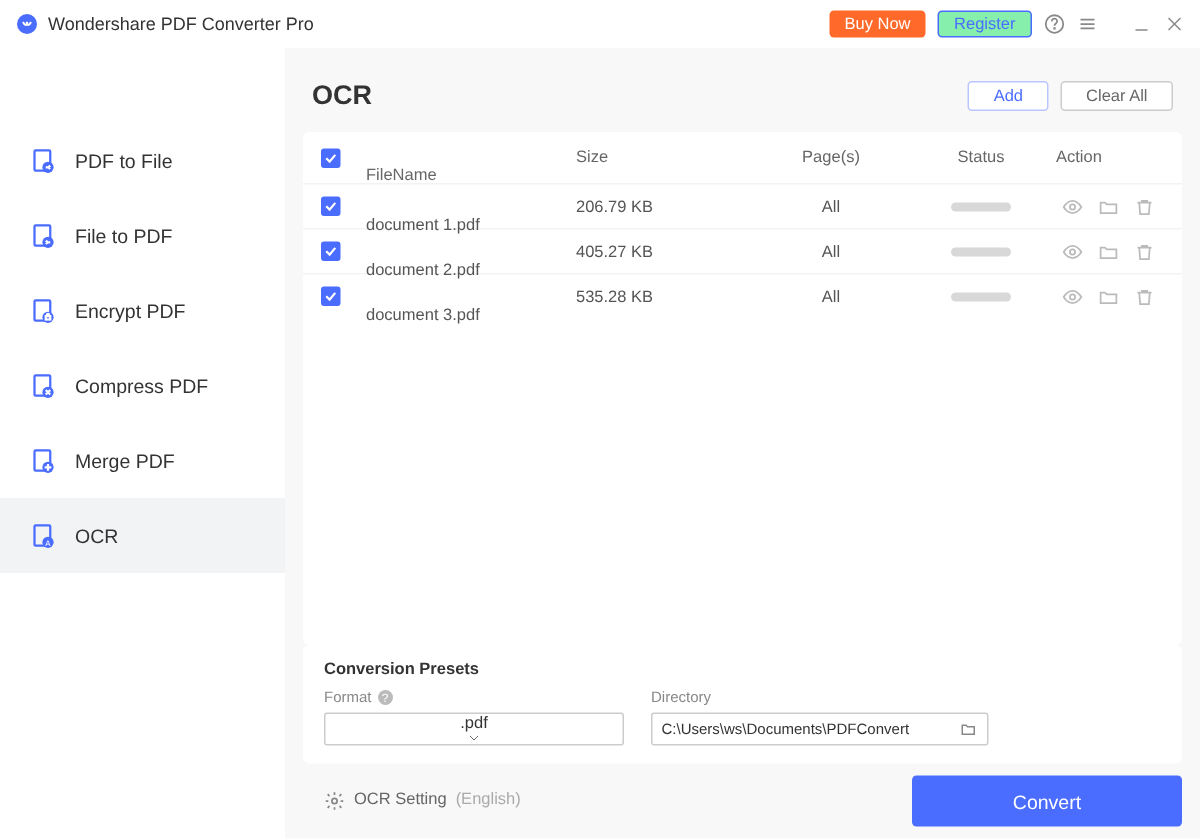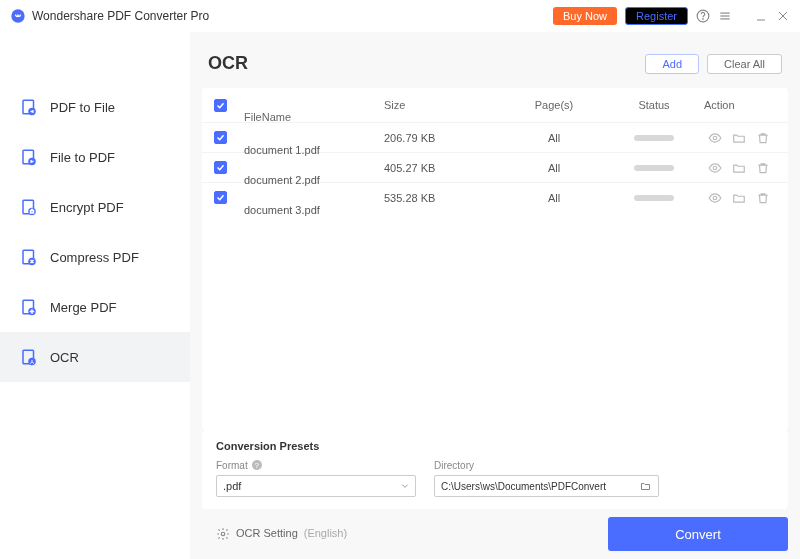--- a/index.html
+++ b/index.html
@@ -2,21 +2,21 @@
 <html><head>
 <meta charset="utf-8">
 <style>
 * { box-sizing: border-box; margin: 0; padding: 0; font-family: -apple-system, BlinkMacSystemFont, "Segoe UI", Arial, sans-serif; }
 body { width: 800px; height: 559px; background: #fff; overflow: hidden; font-size: 12px; color: #333; }
 .titlebar { height: 32px; display: flex; align-items: center; padding: 0 10px; }
 .brand-logo { width: 16px; height: 16px; margin-right: 6px; }
 .brand { font-size: 12px; color: #333; flex: 1; }
 .tb-right { display: flex; align-items: center; gap: 8px; }
 .btn-buy { background: #ff6a2b; color: #fff; border: none; border-radius: 3px; padding: 3px 10px; font-size: 11px; cursor: pointer; }
-.btn-register { background: #000000; color: #4a6cff; border: 1px solid #4a6cff; border-radius: 3px; padding: 2px 10px; font-size: 11px; cursor: pointer; }
+.btn-register { background: #86efac; color: #4a6cff; border: 1px solid #4a6cff; border-radius: 3px; padding: 2px 10px; font-size: 11px; cursor: pointer; }
 .tb-icon { width: 14px; height: 14px; color: #888; cursor: pointer; display: flex; align-items: center; justify-content: center; }
 .tb-sep { width: 6px; }
 .app { display: flex; height: 527px; }
 .sidebar { width: 190px; background: #fff; padding-top: 50px; }
 .side-item { height: 50px; display: flex; align-items: center; padding-left: 20px; gap: 12px; cursor: pointer; color: #333; }
 .side-item.active { background: #f2f3f5; }
 .side-icon { width: 18px; height: 18px; color: #4a6cff; flex-shrink: 0; }
 .side-label { font-size: 13px; }
 .main { flex: 1; background: #f8f8f9; display: flex; flex-direction: column; }
 .main-header { height: 48px; display: flex; align-items: flex-end; padding: 0 18px 6px 18px; }
@@ -35,21 +35,21 @@
 .chk { width: 13px; height: 13px; border: 1px solid #4a6cff; border-radius: 2px; background: #4a6cff; display: flex; align-items: center; justify-content: center; cursor: pointer; }
 .status-bar { width: 40px; height: 6px; background: #d8d8d8; border-radius: 3px; margin: 0 auto; }
 .row-actions { display: flex; gap: 10px; justify-content: flex-end; padding-right: 6px; }
 .row-act-icon { width: 14px; height: 14px; color: #bbb; cursor: pointer; }
 .presets { margin: 0 12px 0 12px; background: #fff; border-radius: 4px; padding: 10px 14px 12px 14px; }
 .presets-title { font-size: 11px; font-weight: 600; color: #333; margin-bottom: 8px; }
 .presets-row { display: flex; gap: 18px; }
 .p-col { display: flex; flex-direction: column; gap: 4px; }
 .p-label { font-size: 10px; color: #888; display: flex; align-items: flex-start; gap: 4px; }
 .p-help { width: 10px; height: 10px; border-radius: 50%; background: #bbb; color: #fff; font-size: 8px; display: flex; align-items: center; justify-content: center; }
-.select { width: 200px; height: 22px; border: 1px solid #ccc; border-radius: 2px; font-size: 11px; padding: 0 6px; display: flex; align-items: center; justify-content: space-between; cursor: pointer; background: #fff; }
+.select { width: 200px; height: 22px; border: 1px solid #ccc; border-radius: 2px; font-size: 11px; padding: 0 6px; display: flex; align-items: center; justify-content: space-between; cursor: pointer; background: #fff; flex-direction: column; }
 .dir-input { width: 225px; height: 22px; border: 1px solid #ccc; border-radius: 2px; font-size: 10px; padding: 0 6px; display: flex; align-items: center; justify-content: center; background: #fff; cursor: pointer; }
 .dir-text { white-space: nowrap; overflow: hidden; text-overflow: ellipsis; flex: 1; }
 .footer { height: 50px; display: flex; align-items: center; padding: 0 12px 0 26px; }
 .ocr-setting { display: flex; gap: 6px; font-size: 11px; color: #666; cursor: pointer; flex: 1; }
 .ocr-lang { color: #aaa; }
 .btn-convert { width: 180px; height: 34px; background: #4a6cff; color: #fff; border: none; border-radius: 3px; font-size: 13px; cursor: pointer; }
 svg { display: block; }
 </style>
 </head>
 <body>

